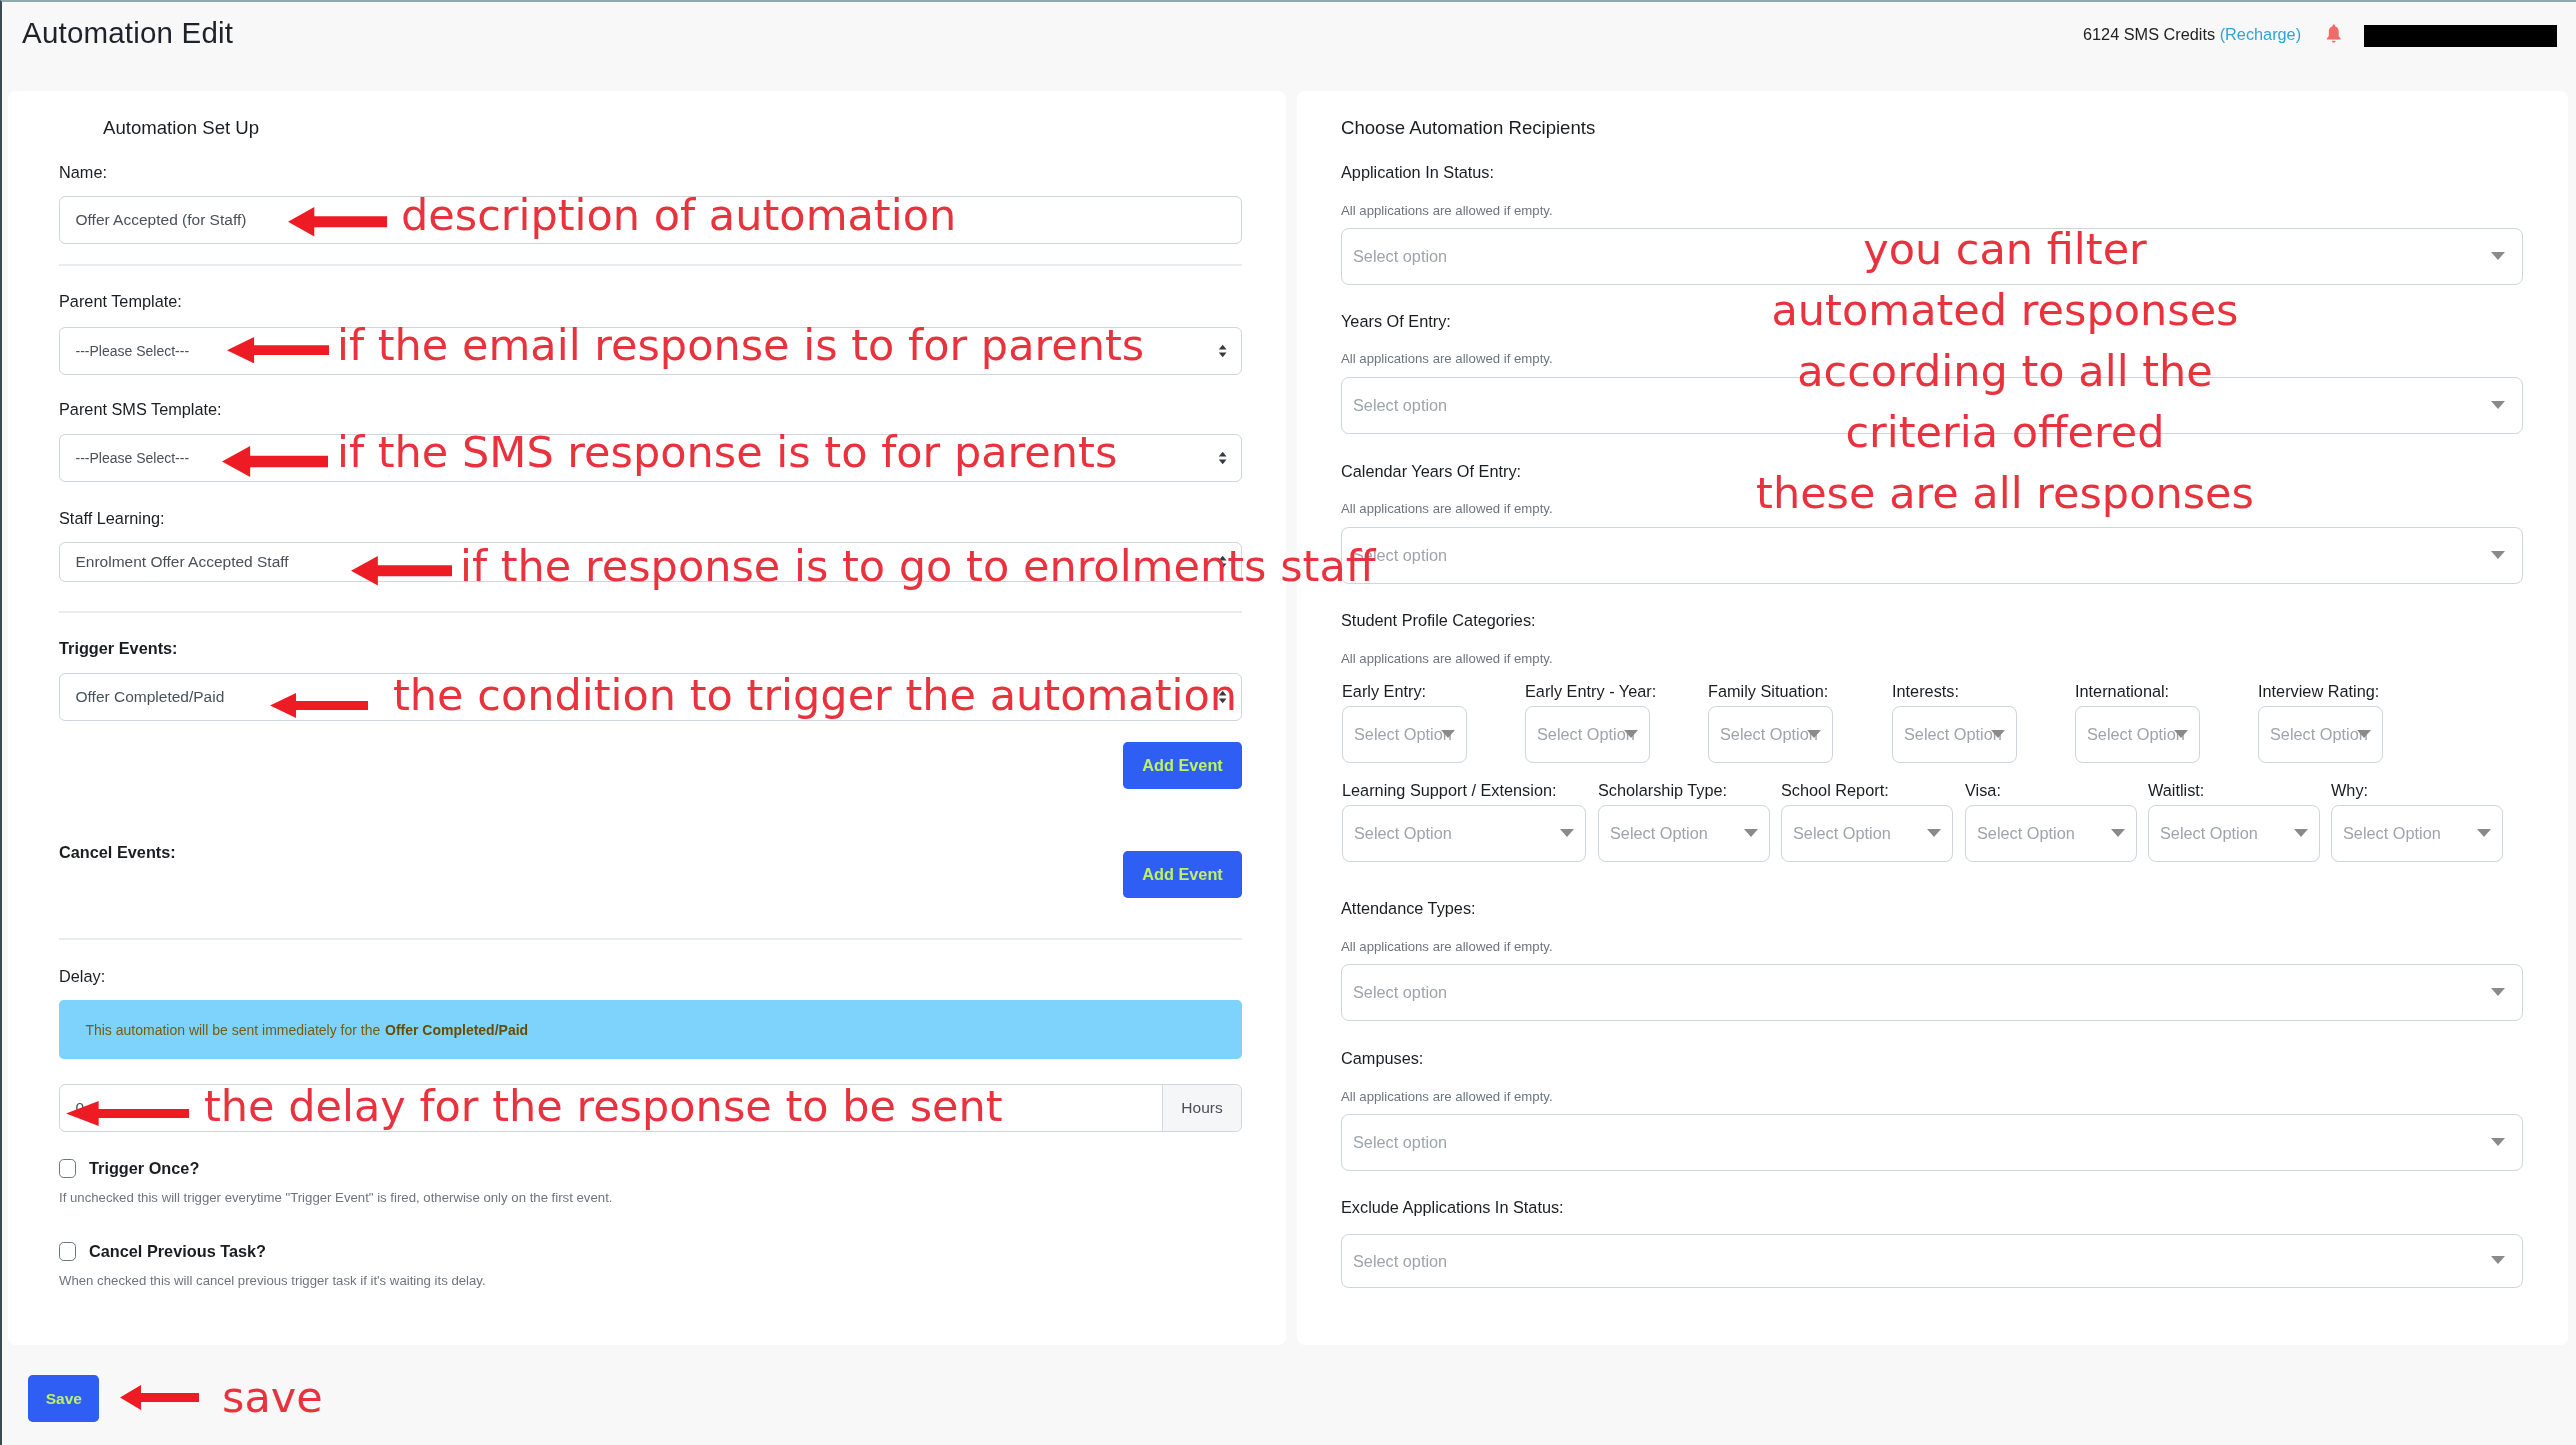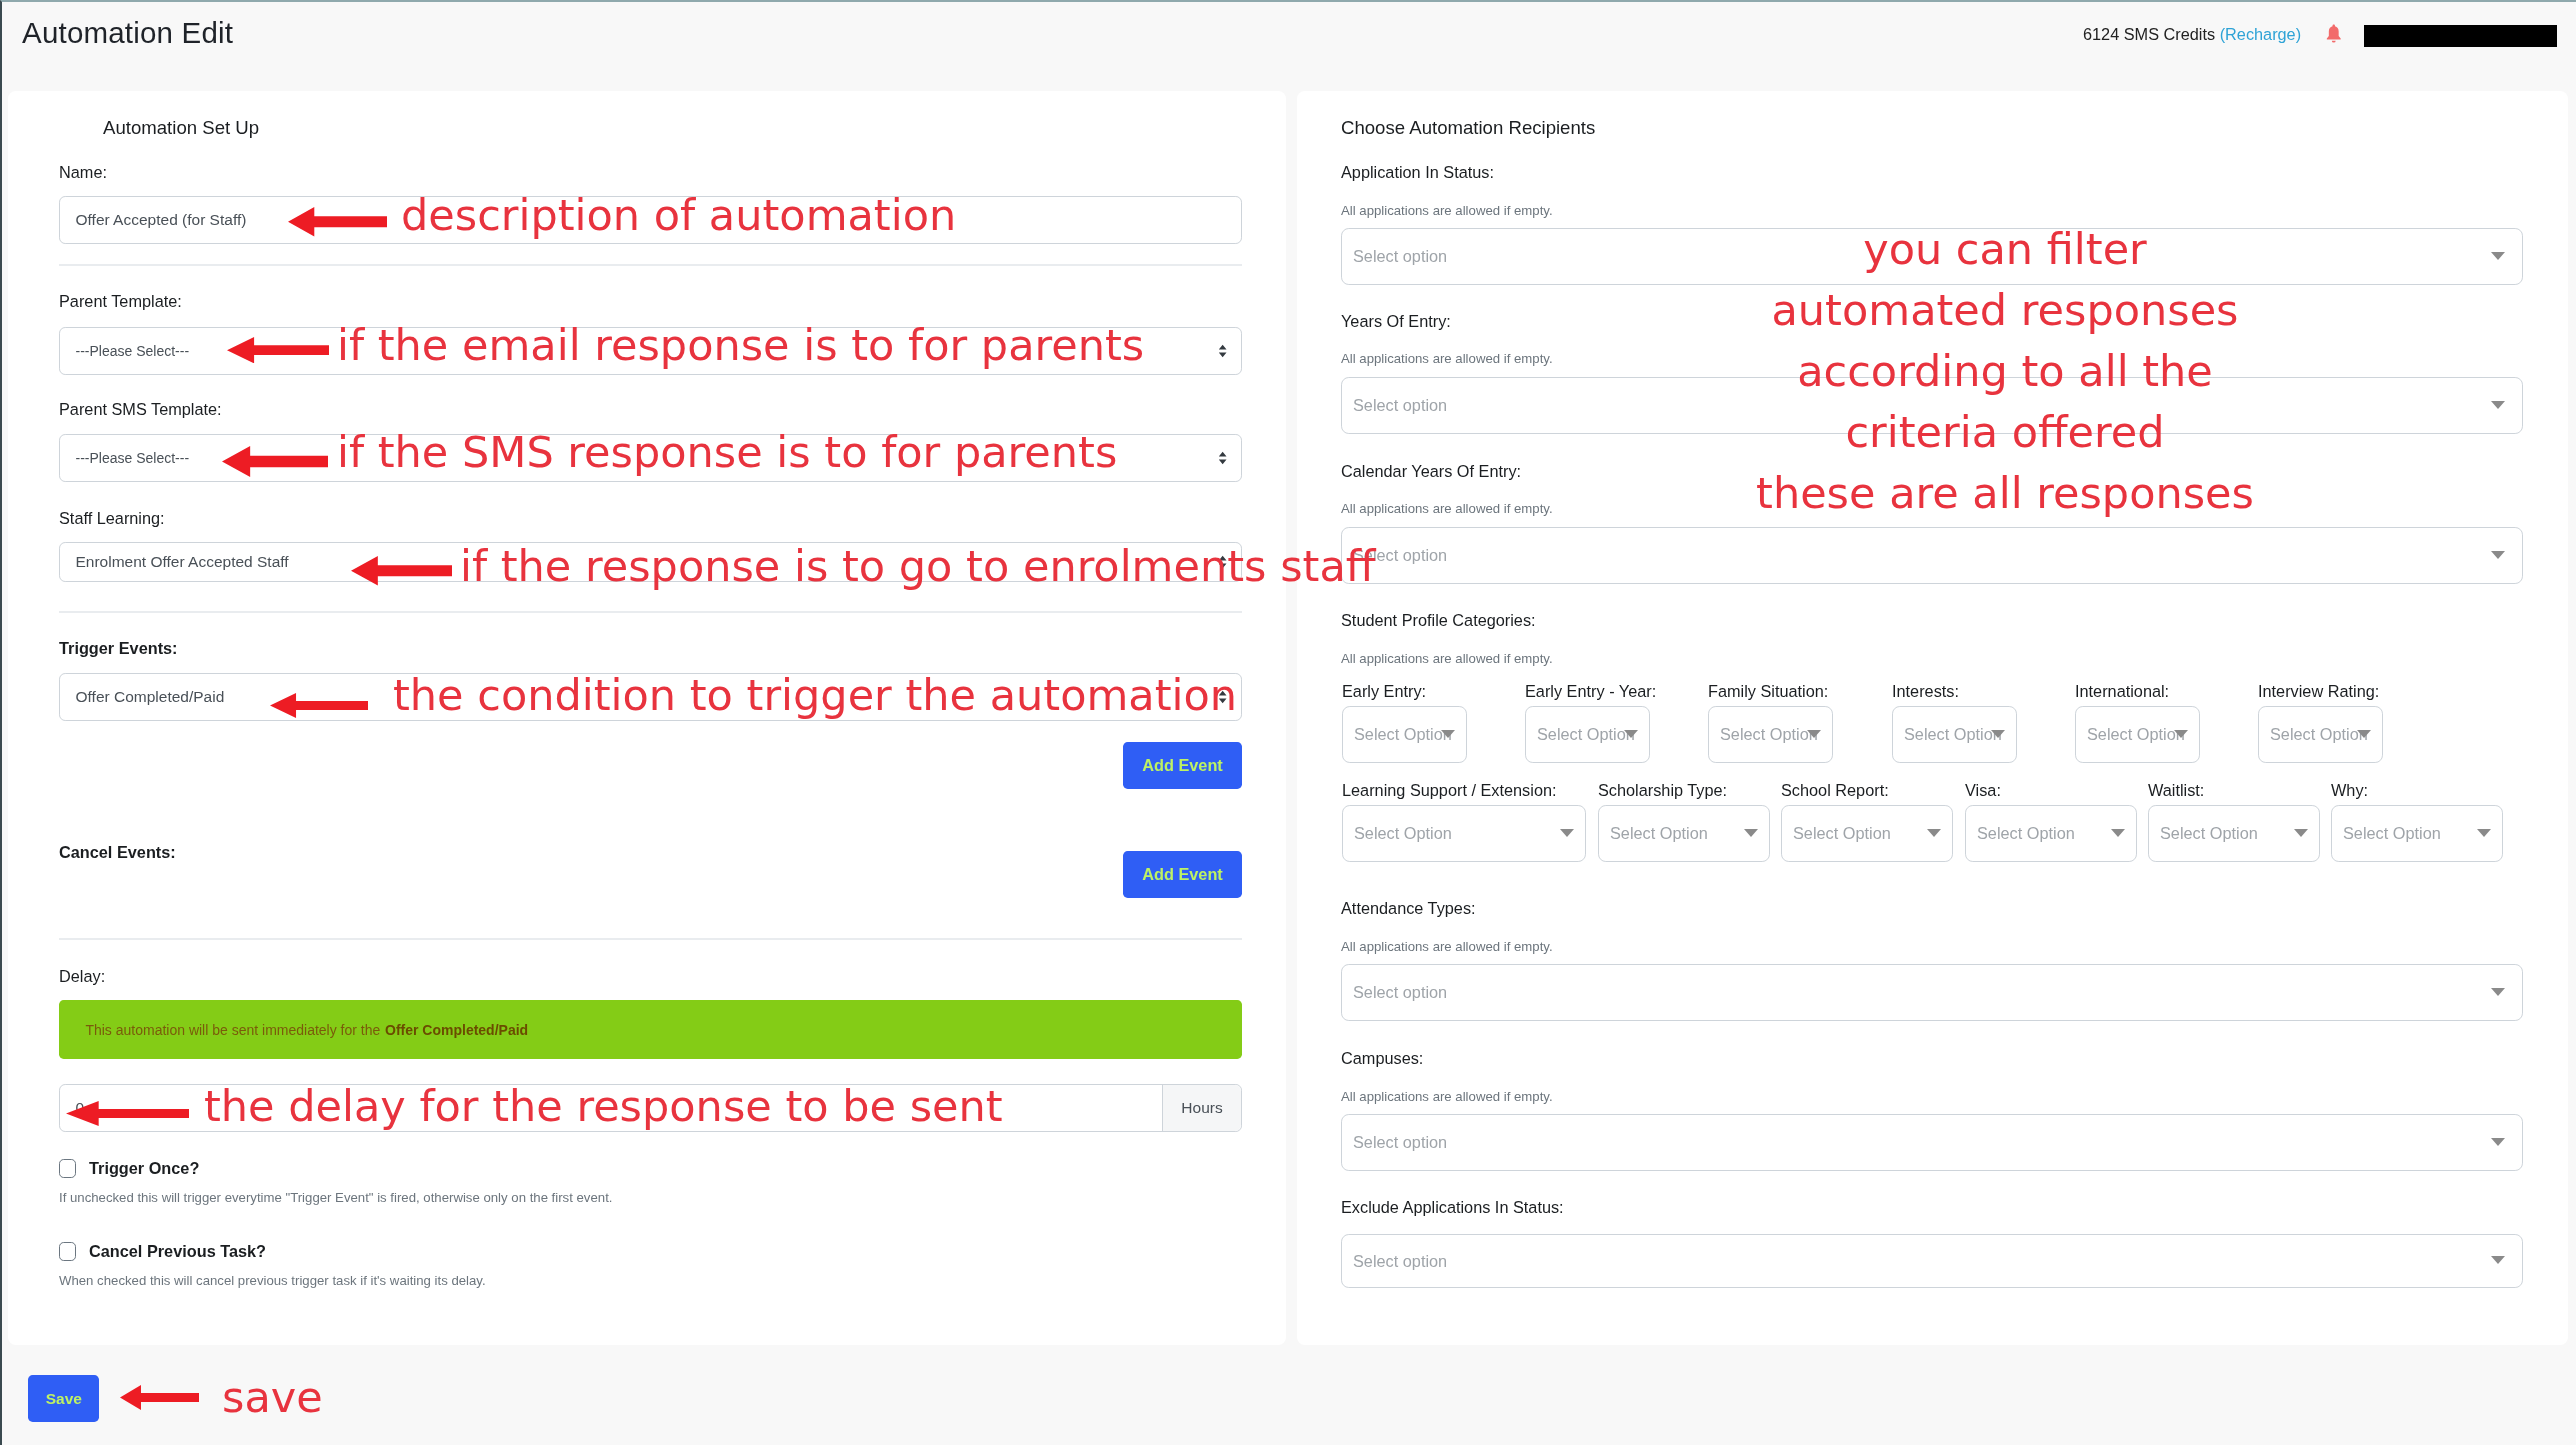--- a/index.html
+++ b/index.html
@@ -40,21 +40,21 @@
     box-sizing: border-box; display: flex; align-items: center;
     padding-left: 11px; font-size: 16.3px; color: #9fa4a9;
   }
   .caret { position: absolute; right: 17px; top: 50%; margin-top: -4.7px; width: 0; height: 0;
            border-left: 7px solid transparent; border-right: 7px solid transparent; border-top: 8.5px solid #8a8a8a; }
   .btn-primary {
     background: #2f5ef5; color: #bef264; border-radius: 4.7px; font-weight: 700;
     display: flex; align-items: center; justify-content: center; font-size: 16.3px; cursor: pointer;
   }
   .alert-warn {
-    background: #84cc16; border-radius: 4.7px; display: flex; align-items: center;
+    background: #7dd3fc; border-radius: 4.7px; display: flex; align-items: center;
     padding-left: 26.4px; box-sizing: border-box; font-size: 14px; color: #7a5b0b;
   }
   .alert-warn b { font-weight: 700; color: #6a4c00; margin-left: 4.7px; }
   .addon {
     background: #f5f6f7; border-left: 1.6px solid #ced4da; display: flex; align-items: center; justify-content: center;
     font-size: 15.5px; color: #495057; position: absolute; right: 0; top: 0; bottom: 0; width: 78px; border-radius: 0 6.2px 6.2px 0;
   }
   .checkbox { width: 17px; height: 18.6px; border: 1.6px solid #6b7680; border-radius: 4.7px; background: #fff; box-sizing: border-box; }
 
   .anno { color: #e8333e; font-family: "DejaVu Sans", sans-serif; white-space: nowrap; }

